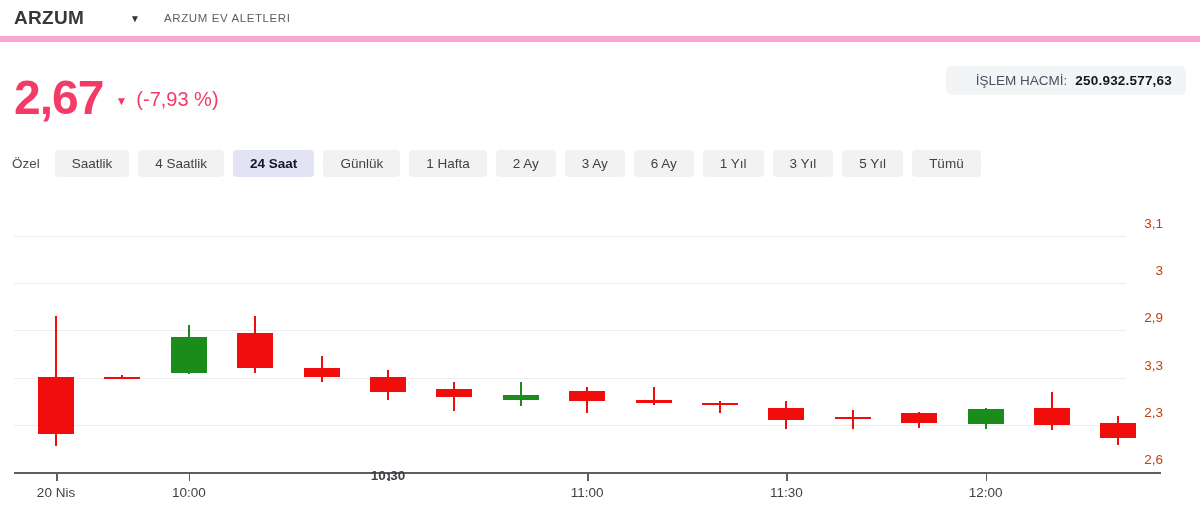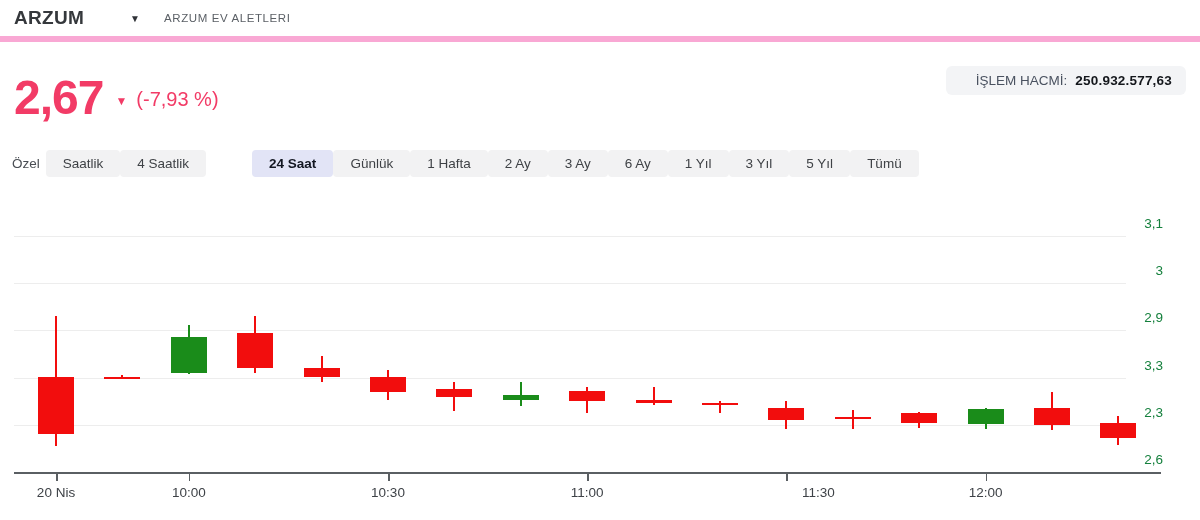--- a/index.html
+++ b/index.html
@@ -36,33 +36,33 @@
   .stat-badge {
     background: #f3f4f6; border-radius: 6px;
     padding: 7px 14px; min-width: 240px;
     display: flex; justify-content: flex-end; align-items: flex-start; gap: 8px;
     font-size: 13.5px; color: #4a5260;
   }
   .stat-value { font-weight: 700; color: #14171c; letter-spacing: .2px; }
   .up-arrow { color: #18a048; font-size: 11px; margin-right: -2px; }
 
   
-  .tabs { position: absolute; top: 150px; left: 6px; display: flex; }
+  .tabs { position: absolute; top: 150px; left: 6px; display: flex; gap: 9px; }
   .tab {
     background: #f2f2f3; border: none; border-radius: 4px;
     padding: 6px 17px; font-size: 13.5px; color: #3f4246;
     font-family: inherit; cursor: pointer; white-space: nowrap;
   }
   .tab:first-child { background: transparent; padding: 6px 6px; color: #4a4e54; }
-  .tab.selected { background: #e2e4f6; font-weight: 700; color: #131722; margin-left: 46px; }
+  .tab.selected { background: #e2e4f6; font-weight: 700; color: #131722; }
 
   
   .chart { position: absolute; top: 185px; left: 0; width: 1200px; height: 335px; }
   .gridline { position: absolute; left: 14px; width: 1112px; height: 1px; background: #ededed; }
-  .y-label { position: absolute; right: 37px; font-size: 13.5px; color: #15803d; line-height: 14px; }
+  .y-label { position: absolute; right: 37px; font-size: 13.5px; color: #c2410c; line-height: 14px; }
   .x-axis { position: absolute; left: 14px; width: 1147px; height: 2px; background: #5a5f63; }
   .x-tick { position: absolute; width: 1.5px; height: 7px; background: #5a5f63; }
   .x-label { position: absolute; font-size: 13.5px; color: #3e4247; transform: translateX(-50%); white-space: nowrap; }
   .candle { position: absolute; width: 36px; }
   .wick { position: absolute; left: 17px; width: 2px; top: 0; bottom: 0; }
   .body { position: absolute; left: 0; width: 36px; }
 </style>
 </head>
 <body>
 
@@ -113,25 +113,25 @@
     <div class="y-label" style="top: 173.5px;">3,3</div>
     <div class="gridline" style="top: 239.75px;"></div>
     <div class="y-label" style="top: 220.75px;">2,3</div>
     <div class="y-label" style="top: 268px;">2,6</div>
     <div class="x-axis" style="top: 287px;"></div>
     <div class="x-tick" style="left: 56px; top: 289px;"></div>
     <div class="x-label" style="left: 56px; top: 300px;">20 Nis</div>
     <div class="x-tick" style="left: 188.8px; top: 289px;"></div>
     <div class="x-label" style="left: 188.8px; top: 300px;">10:00</div>
     <div class="x-tick" style="left: 388px; top: 289px;"></div>
-    <div class="x-label" style="left: 388px; top: 300px;">10:30</div>
+    <div class="x-label" style="left: 388px; top: 283px; font-weight: bold;">10:30</div>
     <div class="x-tick" style="left: 587.2px; top: 289px;"></div>
     <div class="x-label" style="left: 587.2px; top: 300px;">11:00</div>
     <div class="x-tick" style="left: 786.4px; top: 289px;"></div>
-    <div class="x-label" style="left: 786.4px; top: 300px; margin-left: 32px;">11:30</div>
+    <div class="x-label" style="left: 786.4px; top: 300px;">11:30</div>
     <div class="x-tick" style="left: 985.6px; top: 289px;"></div>
     <div class="x-label" style="left: 985.6px; top: 300px;">12:00</div>
     <div class="candle" style="left: 38px; top: 131.075px; height: 129.465px;">
       <div class="wick" style="background: rgb(242, 13, 13);"></div>
       <div class="body" style="background: rgb(242, 13, 13); top: 61.425px; height: 56.7px;"></div>
     </div>
     <div class="candle" style="left: 104.4px; top: 189.665px; height: 4.725px;">
       <div class="wick" style="background: rgb(242, 13, 13);"></div>
       <div class="body" style="background: rgb(242, 13, 13); top: 2.3625px; height: 2px;"></div>
     </div>

